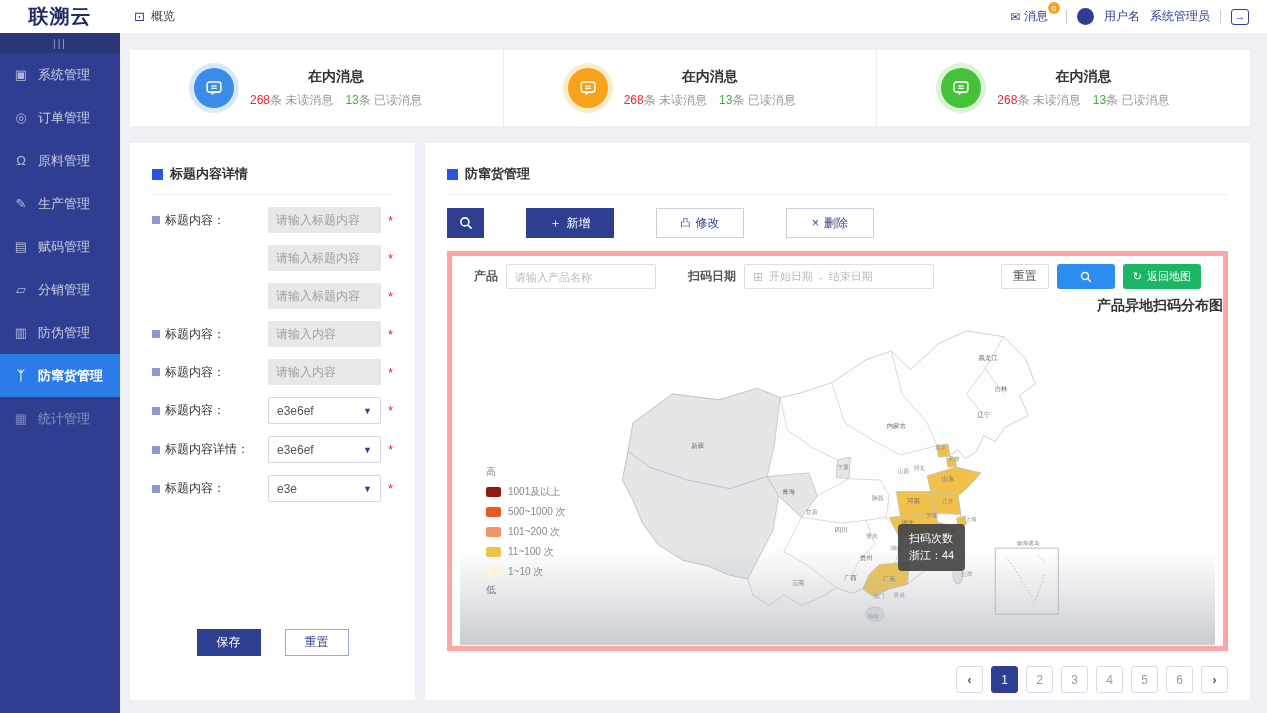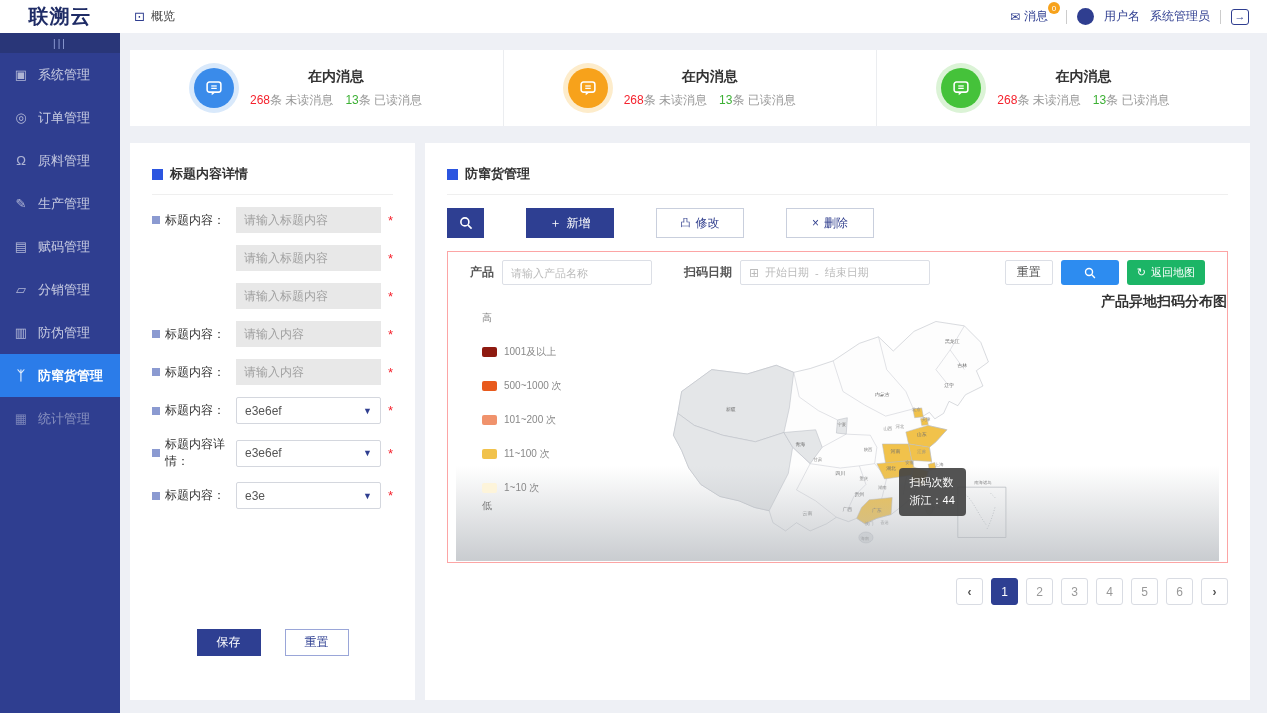--- a/index.html
+++ b/index.html
@@ -40,21 +40,21 @@
   
   .panel { position:absolute; top:143px; background:#fff; padding:22px; }
   .panel-left { left:130px; width:285px; height:557px; }
   .panel-right { left:425px; width:825px; height:557px; }
   .panel-head { display:flex; align-items:center; gap:7px; padding-bottom:11px; border-bottom:1px solid #efefef; }
   .head-square { width:11px; height:11px; background:#2b55e0; flex:none; }
   .head-title { font-size:13px; font-weight:bold; color:#333; }
 
   
   .frow { display:flex; align-items:center; margin-top:12px; }
-  .flabel { width:84px; font-size:12px; color:#333; display:flex; align-items:center; gap:5px; flex:none; }
+  .flabel { width:116px; font-size:12px; color:#333; display:flex; align-items:center; gap:5px; flex:none; }
   .fbullet { width:8px; height:8px; background:#8b9ad1; flex:none; }
   .ftext { width:150px; height:26px; background:#e8e8e8; color:#a0a0a0; font-size:12px; display:flex; align-items:center; padding:0 8px; }
   .fselect { width:150px; height:27px; background:#fff; border:1px solid #d4d7de; border-radius:2px; color:#555; font-size:12px; display:flex; align-items:center; justify-content:space-between; padding:0 8px; cursor:pointer; }
   .fselect .caret { color:#2f3e90; font-size:9px; }
   .freq { color:#f5222d; margin-left:7px; font-size:13px; }
   .form-actions { position:absolute; bottom:44px; left:0; right:0; display:flex; justify-content:center; gap:24px; }
   .btn { font-size:12px; cursor:pointer; border:none; display:flex; align-items:center; justify-content:center; gap:5px; }
   .btn-save { width:64px; height:27px; background:#2e3f92; color:#fff; }
   .btn-reset-form { width:64px; height:27px; background:#fff; border:1px solid #9aa6d8; color:#2e3f92; }
 
@@ -62,37 +62,37 @@
   .search-row { display:flex; align-items:center; margin-top:13px; }
   .kw-wrap { display:flex; }
   .kw-input { width:180px; height:30px; border:1px solid #d4d7de; border-right:none; padding:0 8px; font-size:12px; color:#666; outline:none; }
   .kw-input::placeholder { color:#aaa; }
   .kw-btn { width:37px; height:30px; background:#2e3f92; border:none; display:flex; align-items:center; justify-content:center; cursor:pointer; }
   .btn-add { width:88px; height:30px; background:#2e3f92; color:#fff; margin-left:42px; }
   .btn-outline { width:88px; height:30px; background:#fff; border:1px solid #c9cfdd; color:#33418f; }
   .btn-outline + .btn-outline, .btn-add + .btn-outline { margin-left:42px; }
 
   
-  .map-box { margin-top:13px; border:1px solid #fca5a5; height:312px; position:relative; }
+  .map-box { margin-top:13px; border:5px solid #fca5a5; height:400px; position:relative; }
   .map-toolbar { display:flex; align-items:center; gap:8px; padding:8px 22px 0 22px; font-size:12px; color:#333; }
   .mt-label { font-weight:bold; color:#555; flex:none; }
   .mt-input { width:150px; height:25px; border:1px solid #dcdfe6; border-radius:2px; padding:0 8px; font-size:11px; color:#666; outline:none; }
   .mt-input::placeholder { color:#bbb; }
   .mt-date { width:190px; height:25px; border:1px solid #dcdfe6; border-radius:2px; display:flex; align-items:center; gap:6px; padding:0 8px; color:#bbb; font-size:11px; cursor:pointer; }
   .mt-date .cal { font-size:12px; }
   .mt-spacer { flex:1; }
   .btn-mreset { width:48px; height:25px; background:#fff; border:1px solid #dcdfe6; border-radius:2px; color:#555; }
   .btn-msearch { width:58px; height:25px; background:#2d8cf0; border-radius:3px; color:#fff; }
   .btn-mback { height:25px; padding:0 10px; background:#1cb566; border-radius:3px; color:#fff; font-size:11px; }
   .map-title { text-align:right; font-size:14px; font-weight:bold; color:#333; margin-top:8px; }
   .map-canvas { position:absolute; left:8px; right:8px; top:52px; bottom:1px; }
   .map-canvas svg.china { width:100%; height:100%; }
   .map-fade { position:absolute; left:0; right:0; bottom:0; height:95px; background:linear-gradient(180deg, rgba(201,205,209,0) 0%, rgba(183,187,192,.75) 100%); pointer-events:none; }
   .legend { position:absolute; left:26px; bottom:48px; font-size:10px; color:#888; z-index:3; }
-  .legend-row { display:flex; align-items:center; gap:7px; margin-top:20px; }
+  .legend-row { display:flex; align-items:center; gap:7px; margin-top:6px; }
   .legend-swatch { width:15px; height:10px; border-radius:2px; flex:none; }
   .legend-cap { margin-top:4px; color:#777; }
   .map-tooltip { position:absolute; left:58%; top:64%; background:rgba(68,68,68,.92); color:#fff; font-size:11px; line-height:1.6; padding:6px 11px; border-radius:4px; z-index:4; white-space:nowrap; }
 
   
   .pagination { display:flex; justify-content:flex-end; align-items:center; gap:8px; margin-top:15px; }
   .page-btn { min-width:27px; height:27px; border:1px solid #d9dce3; border-radius:3px; background:#fff; color:#999; font-size:12px; display:flex; align-items:center; justify-content:center; cursor:pointer; }
   .page-btn.arrow { color:#555; font-weight:bold; }
   .page-btn.active { background:#2e3f92; border-color:#2e3f92; color:#fff; }
 

